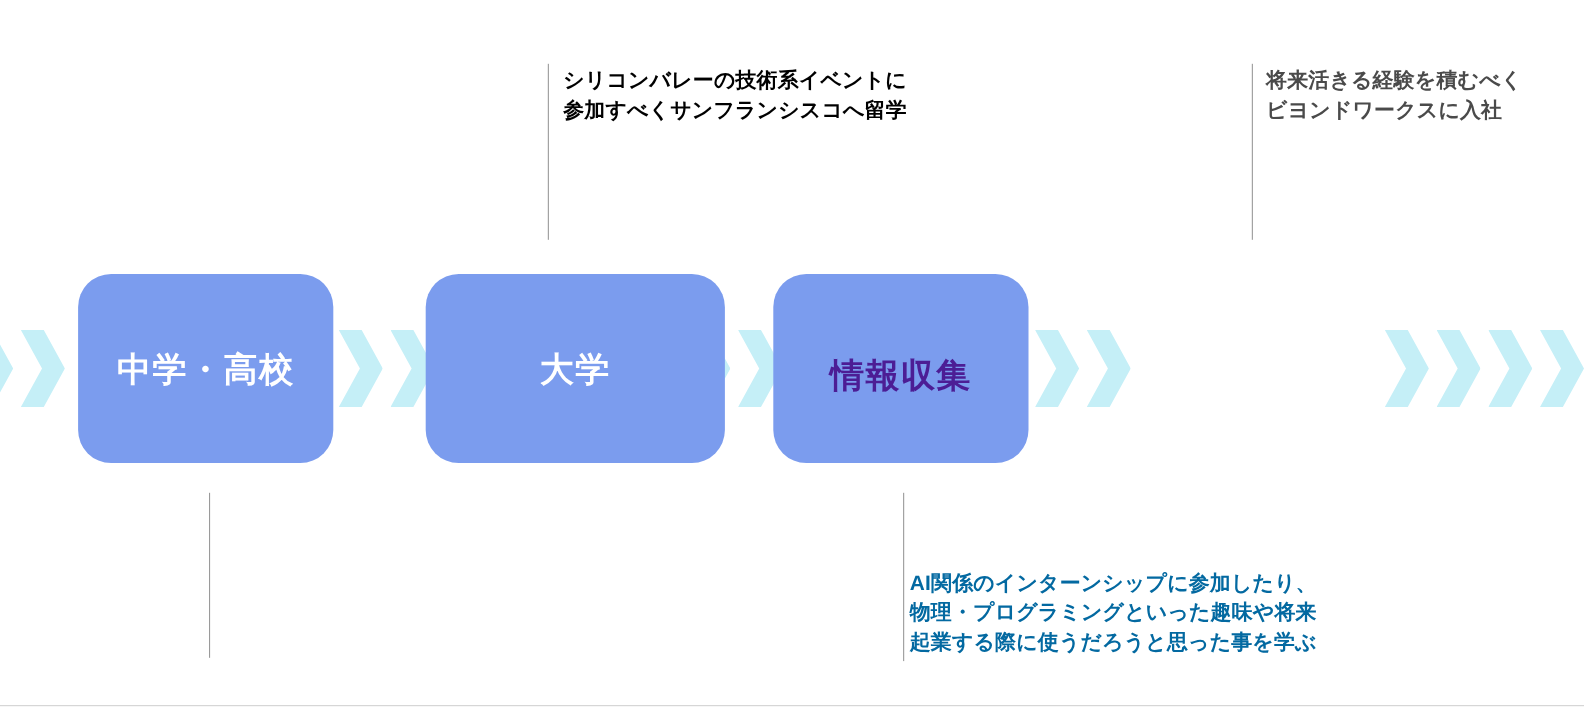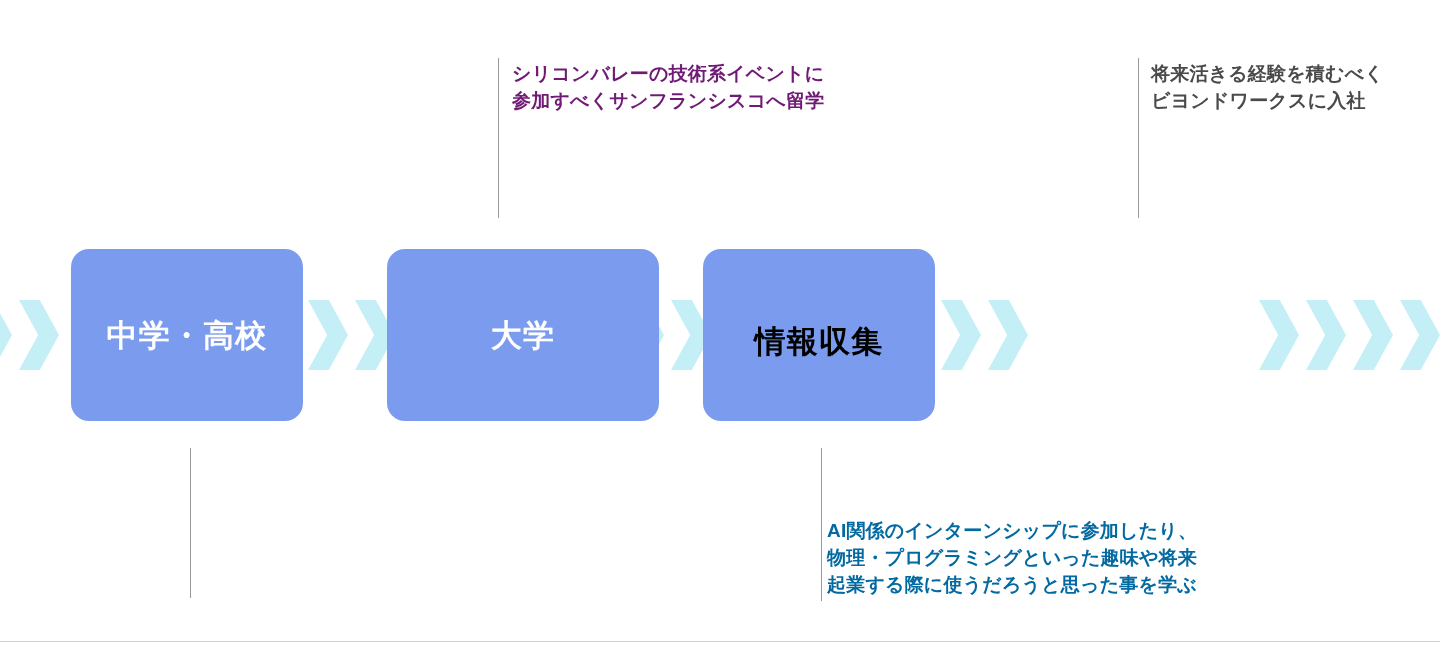--- a/index.html
+++ b/index.html
@@ -17,21 +17,21 @@
     background: #ffffff;
     overflow: hidden;
   }
 
   
   .stage-box {
     position: absolute;
     top: 249px;
     height: 172px;
     background: var(--box-fill, #7b9cee);
-    border-radius: 18px;
+    border-radius: 30px;
     display: flex;
     align-items: center;
     justify-content: center;
     z-index: 3;
   }
   .stage-label {
     color: #ffffff;
     font-size: 31px;
     font-weight: bold;
     letter-spacing: 0.04em;
@@ -122,26 +122,26 @@
 
   <div class="stage-box" style="left:71px; width:232px;">
     <span class="stage-label" style="color: rgb(255, 255, 255);">中学・高校</span>
   </div>
 
   <div class="stage-box" style="left:387px; width:272px;">
     <span class="stage-label" style="color: rgb(255, 255, 255);">大学</span>
   </div>
 
   <div class="stage-box" style="left:703px; width:232px;">
-    <span class="stage-label" style="color: #000000; margin-top: 12px;">情報収集</span>
+    <span class="stage-label" style="color: #4c1d95; margin-top: 12px;">情報収集</span>
   </div>
 
 
   <div class="connector" style="left: 498px; top: 58px; height: 160px; background: rgb(154, 154, 154);"></div>
-  <div class="annotation" style="left: 512px; top: 61px; width: 400px; color: #701a75;">シリコンバレーの技術系イベントに
+  <div class="annotation" style="left: 512px; top: 61px; width: 400px; color: #000000;">シリコンバレーの技術系イベントに
 参加すべくサンフランシスコへ留学</div>
 
   <div class="connector" style="left: 1138px; top: 58px; height: 160px; background: rgb(154, 154, 154);"></div>
   <div class="annotation" style="left: 1151px; top: 61px; width: 300px; color: rgb(74, 74, 74);">将来活きる経験を積むべく
 ビヨンドワークスに入社</div>
 
   <div class="connector" style="left: 190px; top: 448px; height: 150px; background: rgb(154, 154, 154);"></div>
 
   <div class="connector" style="left: 821px; top: 448px; height: 153px; background: rgb(154, 154, 154);"></div>
   <div class="annotation" style="left: 827px; top: 518px; width: 460px; color: #0369a1;">AI関係のインターンシップに参加したり、

